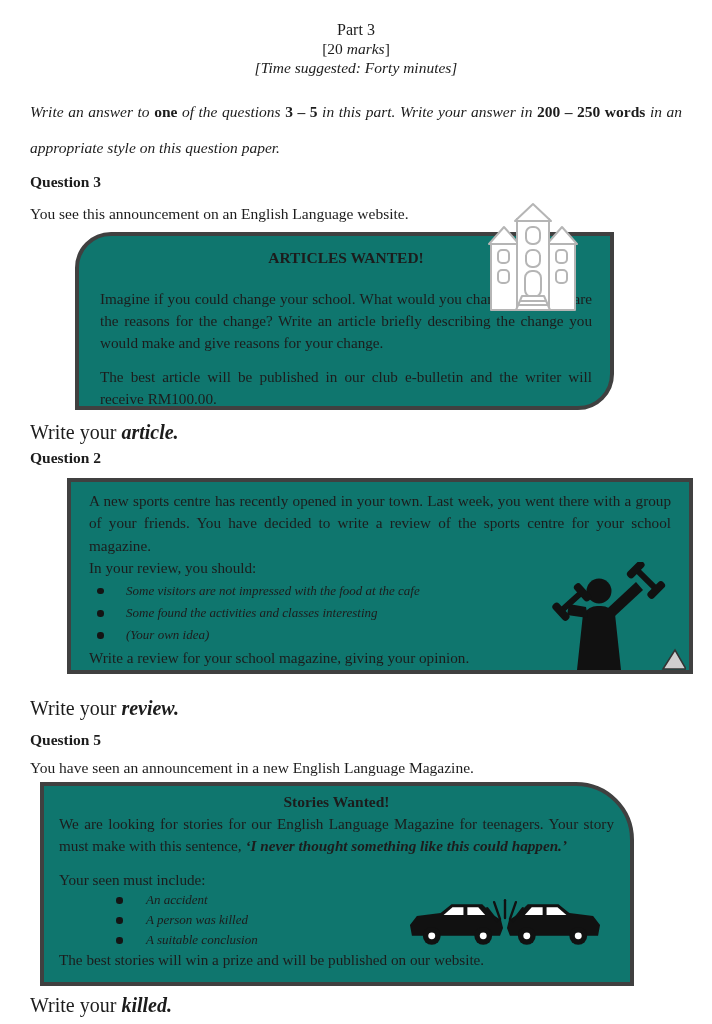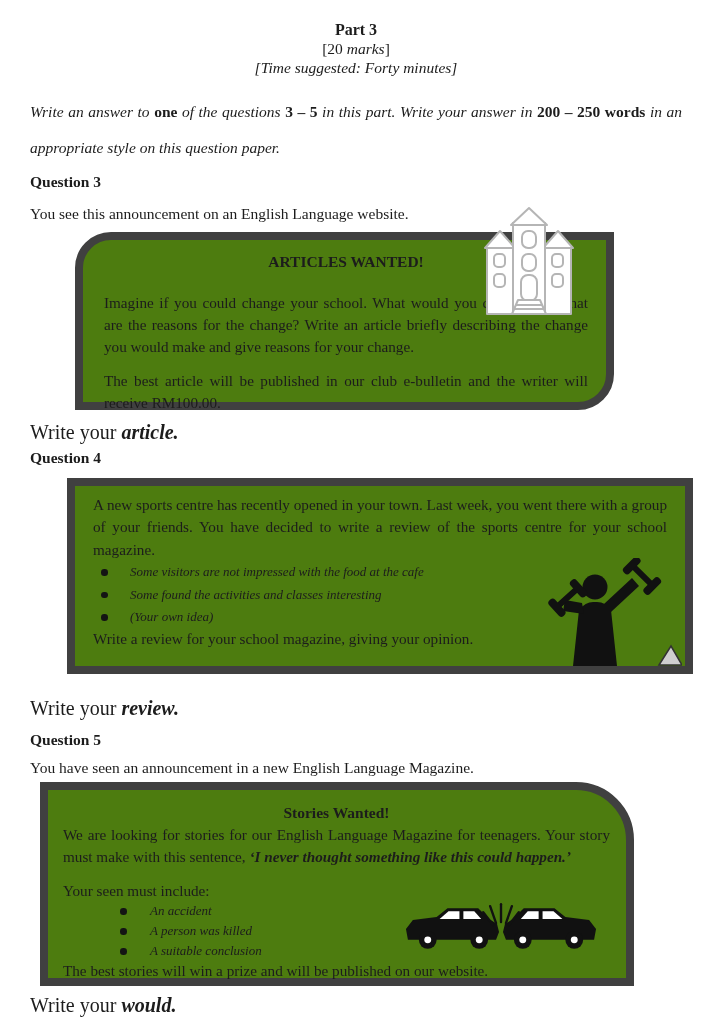--- a/index.html
+++ b/index.html
@@ -11,34 +11,34 @@
     color:#1c1c1c;
     box-sizing:border-box;
     padding-top:20px;
     overflow:hidden;
   }
   .center{text-align:center;}
   .b{font-weight:bold;font-style:normal;}
   .i{font-style:italic;}
   .bi{font-weight:bold;font-style:italic;}
   p,h3,ul{margin:0;padding:0;}
-  .part-title{font-size:16px;line-height:19px;font-weight:bold;}
+  .part-title{font-size:16px;line-height:19px;font-weight:normal;}
   .marks-line,.time-line{font-size:15.5px;line-height:19px;}
   .instruction{
     margin:17px 30px 0 30px;
     font-size:15.5px;line-height:36px;
     font-style:italic;text-align:justify;
   }
   .qheading{font-size:15.5px;line-height:20px;font-weight:bold;margin:6px 30px 0 30px;}
   .intro{font-size:15.5px;line-height:20px;margin:12px 30px 0 30px;}
   .write-line{font-size:20px;line-height:20px;margin:12px 30px 0 30px;}
 
   .qbox{
-    position:relative;background:#4d7c0f;
-    border:8px solid #404040;box-sizing:border-box;
+    position:relative;background:#0f766e;
+    border:4px solid #404040;box-sizing:border-box;
   }
   .box3{
     margin:8px 0 0 75px;width:539px;height:178px;
     border-radius:36px 0 36px 0;
     padding:12px 18px 0 21px;
   }
   .box-title{font-size:15.5px;font-weight:bold;line-height:20px;text-align:center;}
   .box3 .p1{margin:20px 0 0 0;font-size:15.2px;line-height:22px;text-align:justify;}
   .box3 .p2{margin:12px 0 0 0;font-size:15.2px;line-height:22px;text-align:justify;}
   .school-icon{position:absolute;top:-34px;right:28px;width:98px;height:112px;}
@@ -51,21 +51,21 @@
   .box4 .p1{text-align:justify;}
   .blist{list-style:none;}
   .blist li{position:relative;font-size:13px;font-style:italic;}
   .box4 .blist li{line-height:22.4px;padding-left:37px;}
   .box4 .blist .dot{position:absolute;left:8px;top:8px;width:6.5px;height:6.5px;border-radius:50%;background:#141414;}
   .lifter-icon{position:absolute;right:3px;bottom:0;width:136px;height:108px;}
 
   .box5{
     margin:4px 0 0 40px;width:594px;height:204px;
     border-radius:0 58px 0 0;
-    padding:13px 16px 0 15px;
+    padding:6px 16px 0 15px;
   }
   .box5 p{font-size:15.2px;}
   .box5 .p1{margin-top:1px;line-height:21.5px;text-align:justify;}
   .box5 .p2{margin-top:14px;line-height:20px;}
   .box5 .blist li{line-height:20px;padding-left:87px;}
   .box5 .blist .dot{position:absolute;left:57px;top:7px;width:6.5px;height:6.5px;border-radius:50%;background:#141414;}
   .box5 .p3{line-height:20px;}
   .crash-icon{position:absolute;right:26px;top:110px;width:198px;height:54px;}
 </style>
 </head>
@@ -103,24 +103,25 @@
         <rect x="72" y="68" width="11" height="13" rx="4"></rect>
       </g>
     </svg>
     <div class="box-title">ARTICLES WANTED!</div>
     <p class="p1">Imagine if you could change your school. What would you change and what are the reasons for the change? Write an article briefly describing the change you would make and give reasons for your change.</p>
     <p class="p2">The best article will be published in our club e-bulletin and the writer will receive RM100.00.</p>
   </div>
 
   <p class="write-line"><span>Write your </span><span class="bi">article.</span></p>
 
-  <h3 class="qheading">Question 4</h3>
+  <h3 class="qheading">Question 2</h3>
 
   <div class="qbox box4">
     <p class="p1">A new sports centre has recently opened in your town. Last week, you went there with a group of your friends. You have decided to write a review of the sports centre for your school magazine.</p>
+    <p class="p2">In your review, you should:</p>
     <ul class="blist">
       <li><span class="dot"></span><span>Some visitors are not impressed with the food at the cafe</span></li>
       <li><span class="dot"></span><span>Some found the activities and classes interesting</span></li>
       <li><span class="dot"></span><span>(Your own idea)</span></li>
     </ul>
     <p class="p3">Write a review for your school magazine, giving your opinion.</p>
     <svg class="lifter-icon" viewBox="0 0 136 108">
       <g fill="#111111">
         <circle cx="49" cy="29" r="12.5"></circle>
         <path d="M33,52 Q40,43 49,44 Q59,43 65,52 L71,108 L27,108 Z"></path>
@@ -178,15 +179,15 @@
       <g stroke="#111" stroke-width="2.4" stroke-linecap="round">
         <line x1="100" y1="22" x2="100" y2="4"></line>
         <line x1="95" y1="23" x2="89" y2="6"></line>
         <line x1="105" y1="23" x2="111" y2="6"></line>
         <line x1="92" y1="25" x2="82" y2="12"></line>
         <line x1="108" y1="25" x2="118" y2="12"></line>
       </g>
     </svg>
   </div>
 
-  <p class="write-line" style="margin-top:9px;"><span>Write your </span><span class="bi">would.</span></p>
+  <p class="write-line" style="margin-top:9px;"><span>Write your </span><span class="bi">killed.</span></p>
 
 </div>
 
 </body></html>

